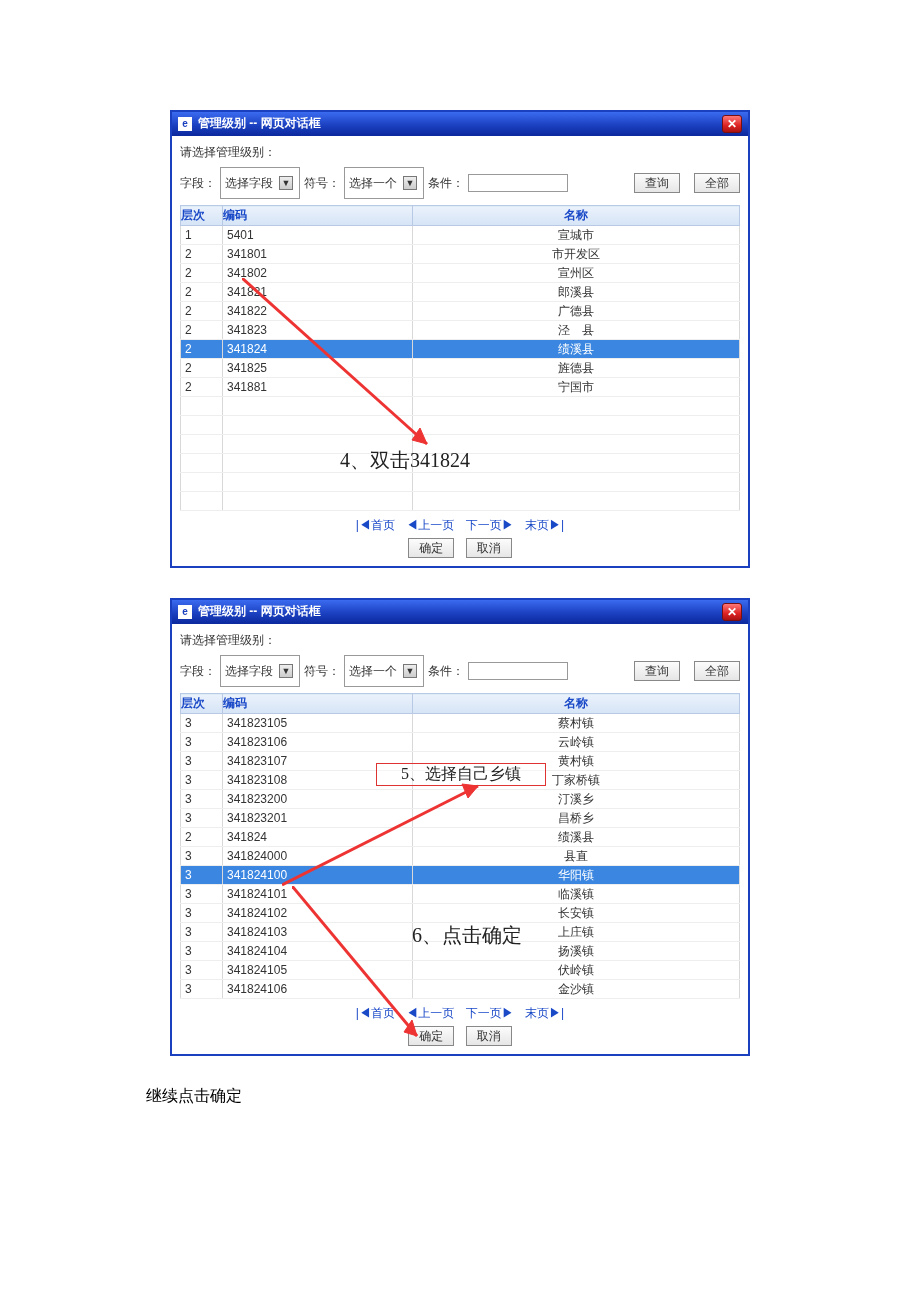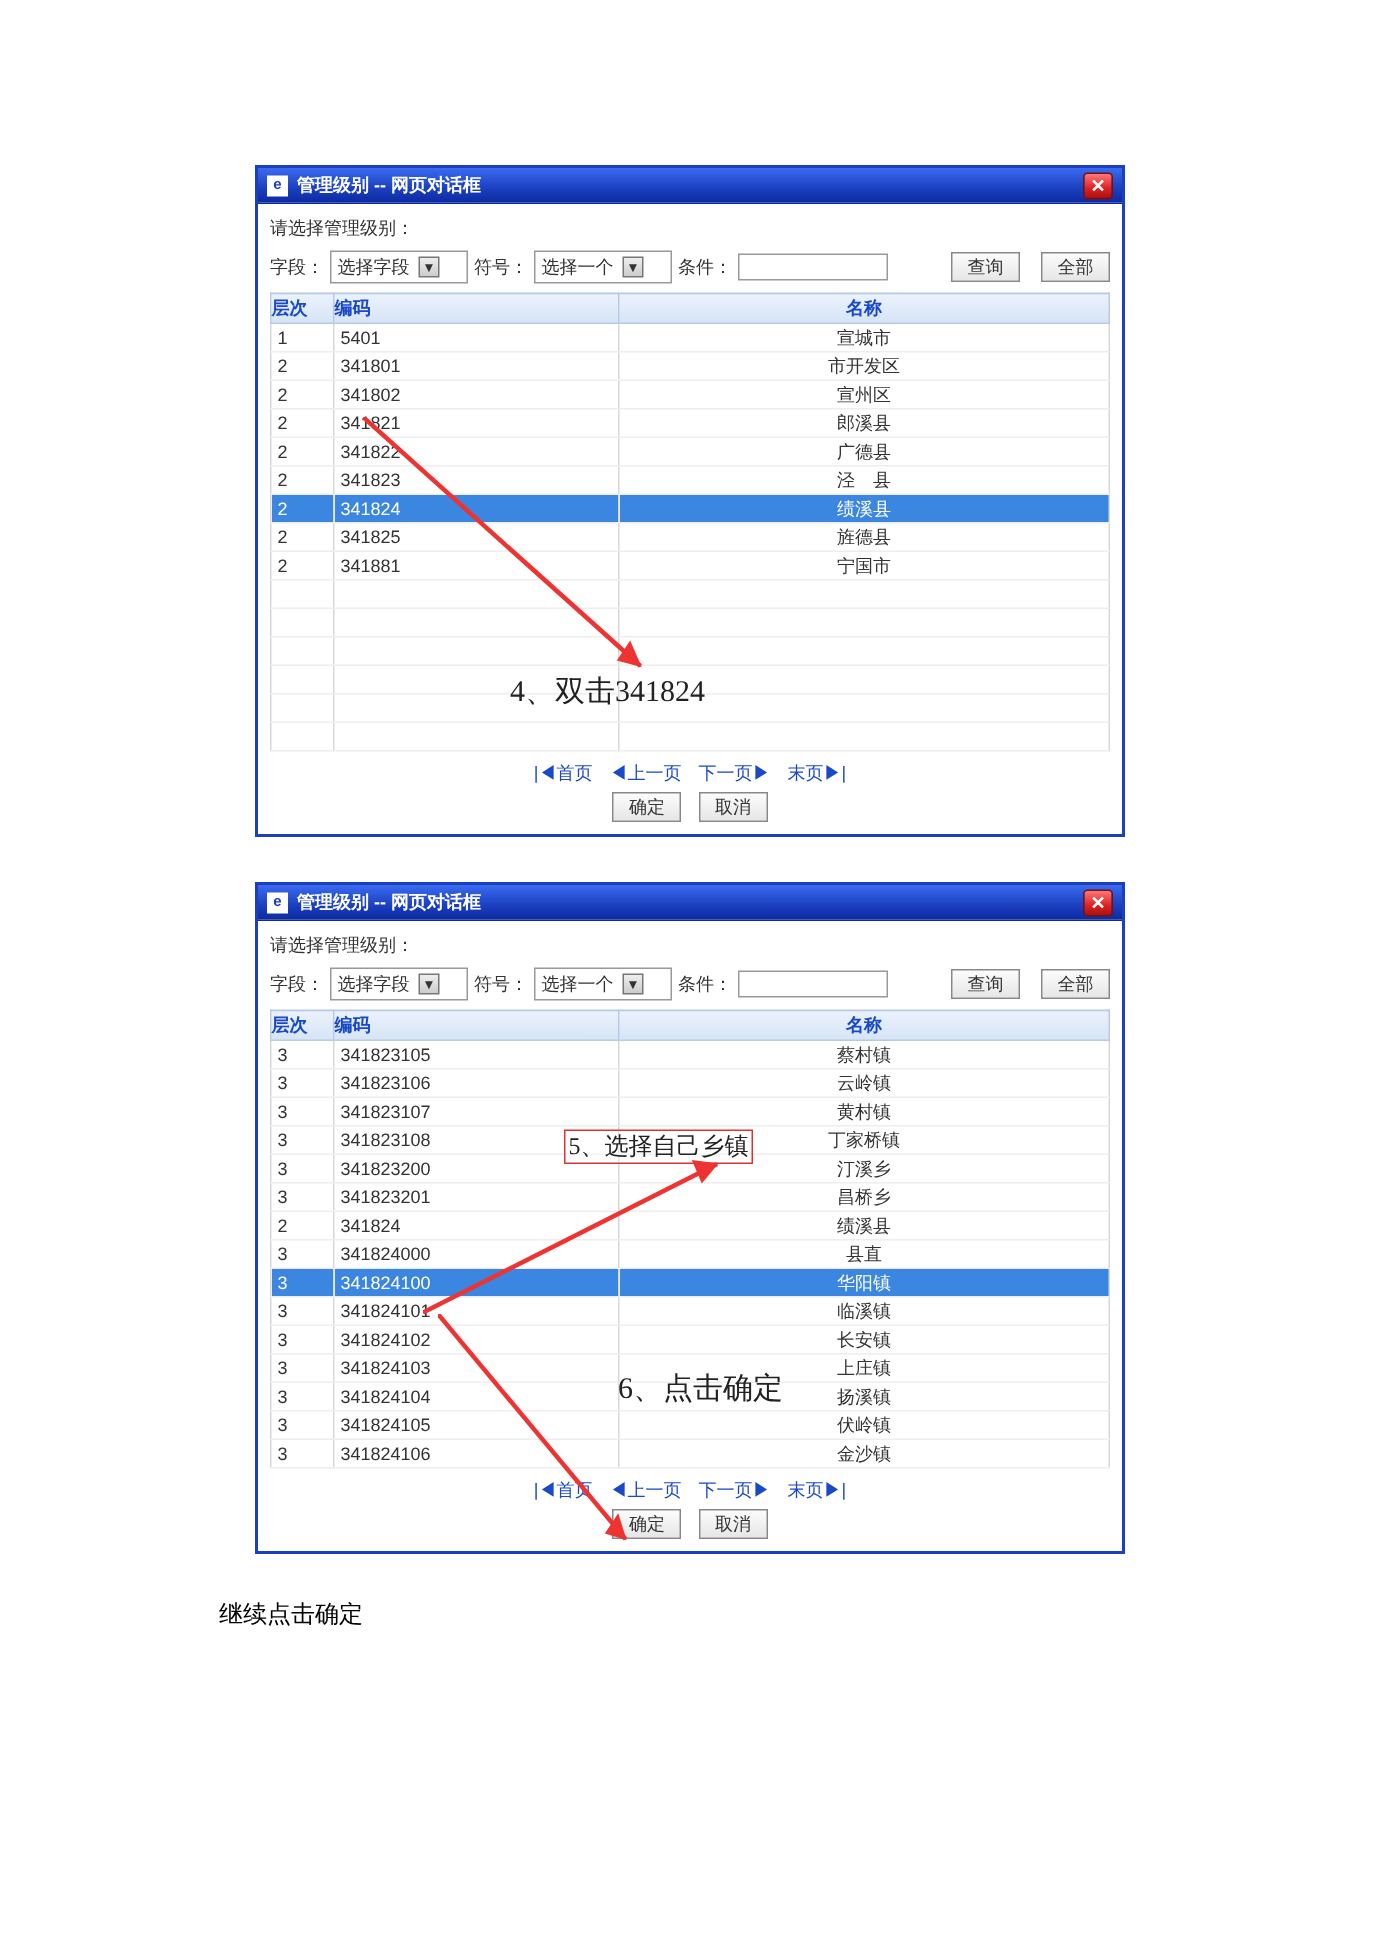--- a/index.html
+++ b/index.html
@@ -19,22 +19,22 @@
     margin-left: auto; width: 20px; height: 18px;
     background: linear-gradient(#f77, #d22 60%, #a11);
     border: 1px solid #711; border-radius: 3px; color: #fff;
     display: flex; align-items: center; justify-content: center; font-weight: bold; font-size: 12px;
   }
   .body { padding: 6px 8px 8px 8px; font-size: 12px; color: #333; }
   .prompt { margin: 2px 0 6px 0; font-family: Liberation Mono, monospace; }
   .filter-row { display: flex; align-items: center; gap: 4px; margin-bottom: 6px; }
   .lbl { }
   .sel {
-    height: 22px; border: 1px solid #999; background: #fff; display: inline-flex; align-items: center;
-    padding: 0 18px 0 4px; font-size: 12px;
+    height: 32px; border: 1px solid #999; background: #fff; display: inline-flex; align-items: center;
+    padding: 0 6px 0 4px; font-size: 12px;
   }
   .sel .caret {
     width: 14px; height: 14px; margin-left: 6px; border: 1px solid #777;
     background: linear-gradient(#eee, #ccc);
     display: inline-flex; align-items: center; justify-content: center; font-size: 9px;
   }
   .txt-input {
     height: 18px; width: 100px; border: 1px solid #999; background: #fff;
   }
   .btn {
@@ -57,21 +57,21 @@
   .pager {
     text-align: center; margin-top: 6px; color: #1a49c8; font-size: 12px;
     font-family: "SimSun", Arial;
   }
   .pager a { color: #1a49c8; text-decoration: none; margin: 0 4px; }
   .action-row { text-align: center; margin-top: 4px; }
   .action-row .btn { margin: 0 4px; }
   .footer-text { margin: 26px 0 0 146px; font-size: 16px; font-family: "SimSun"; }
   
   .annotation-box {
-    position: absolute; border: 1px solid #d33; padding: 0 2px; font-size: 16px;
+    position: absolute; border: 1px solid #d33; padding: 0 24px; font-size: 16px;
     background: rgba(255,255,255,0.4); font-family: "SimSun"; color: #222;
   }
   .annotation-text {
     position: absolute; font-size: 20px; font-family: "SimSun"; color: #222;
   }
   svg.arrow { position: absolute; pointer-events: none; }
   svg.arrow line, svg.arrow polygon { stroke: #e33; fill: #e33; }
 </style>
 </head>
 <body>

